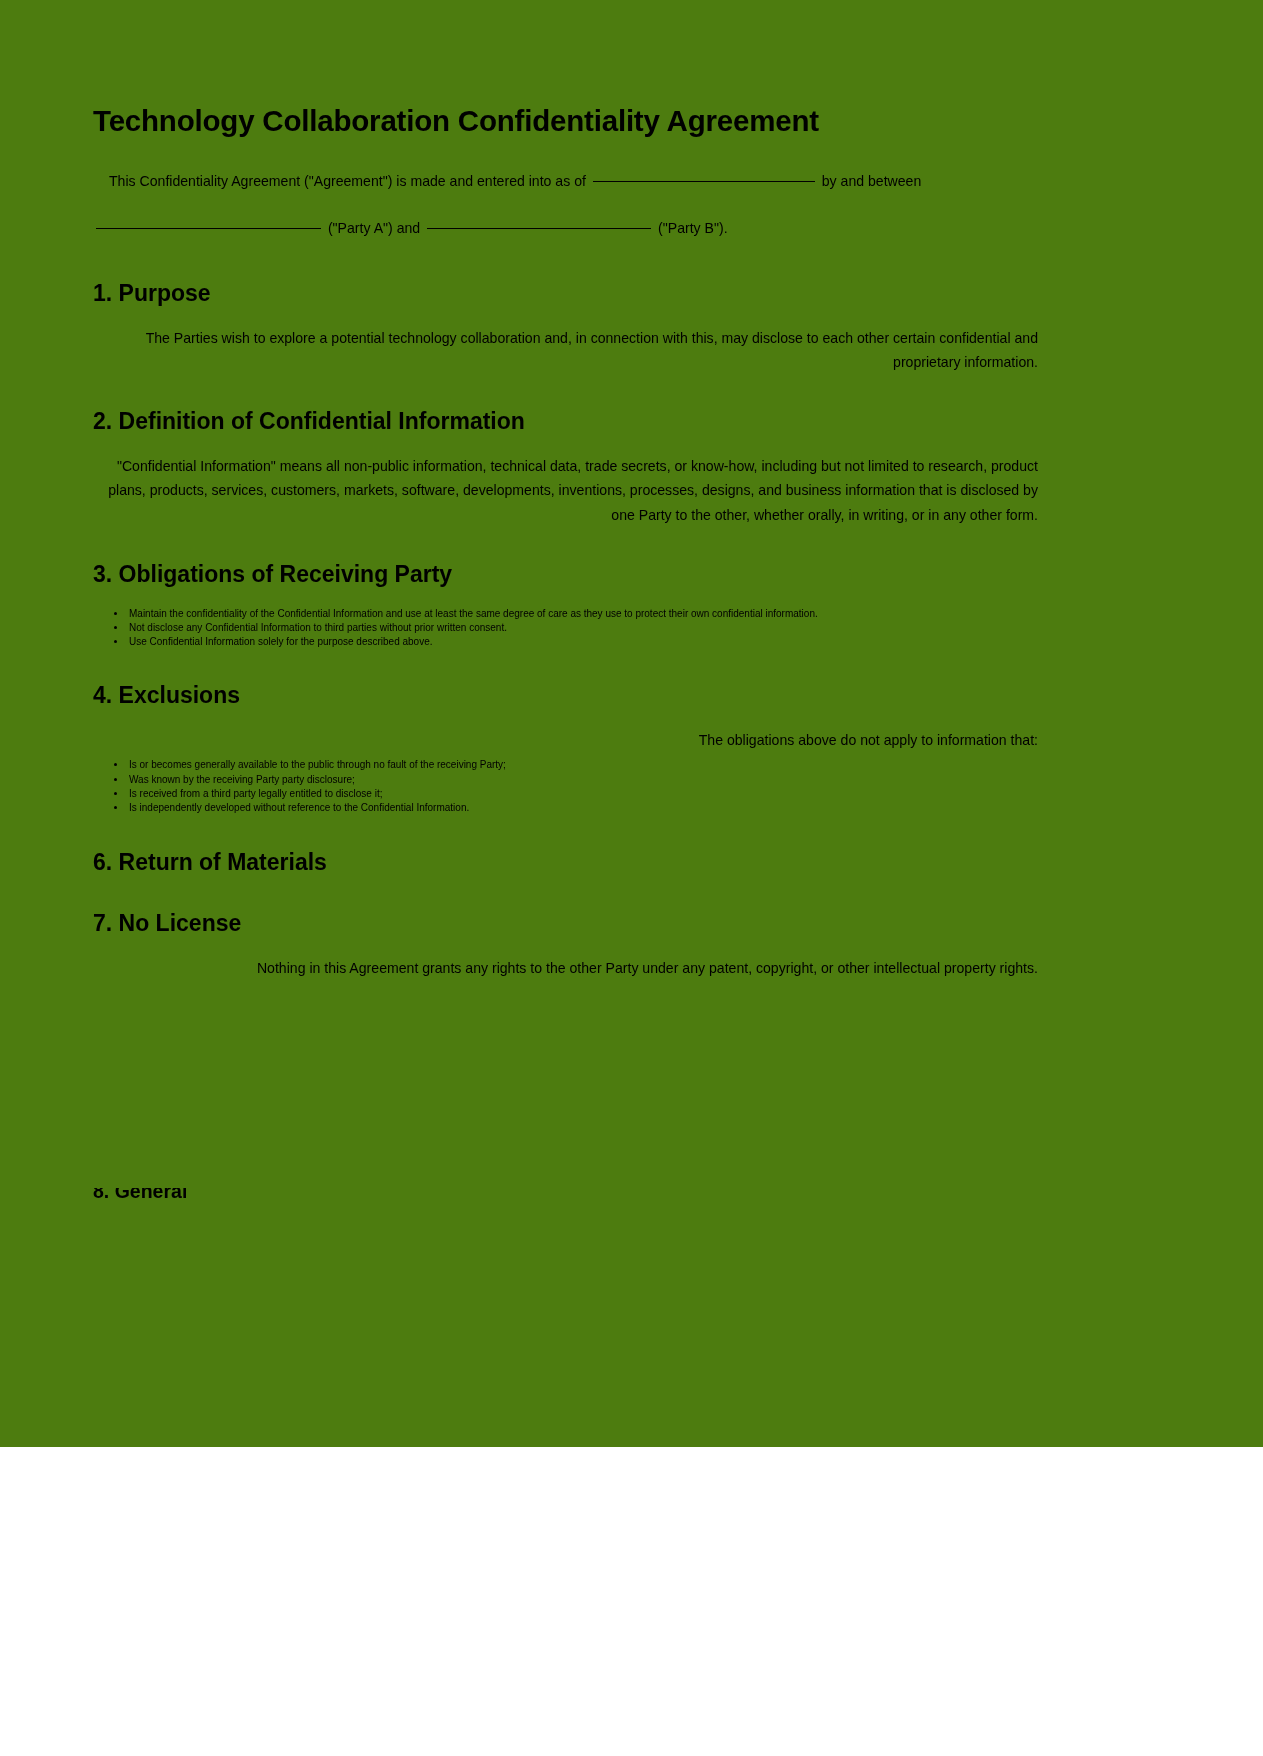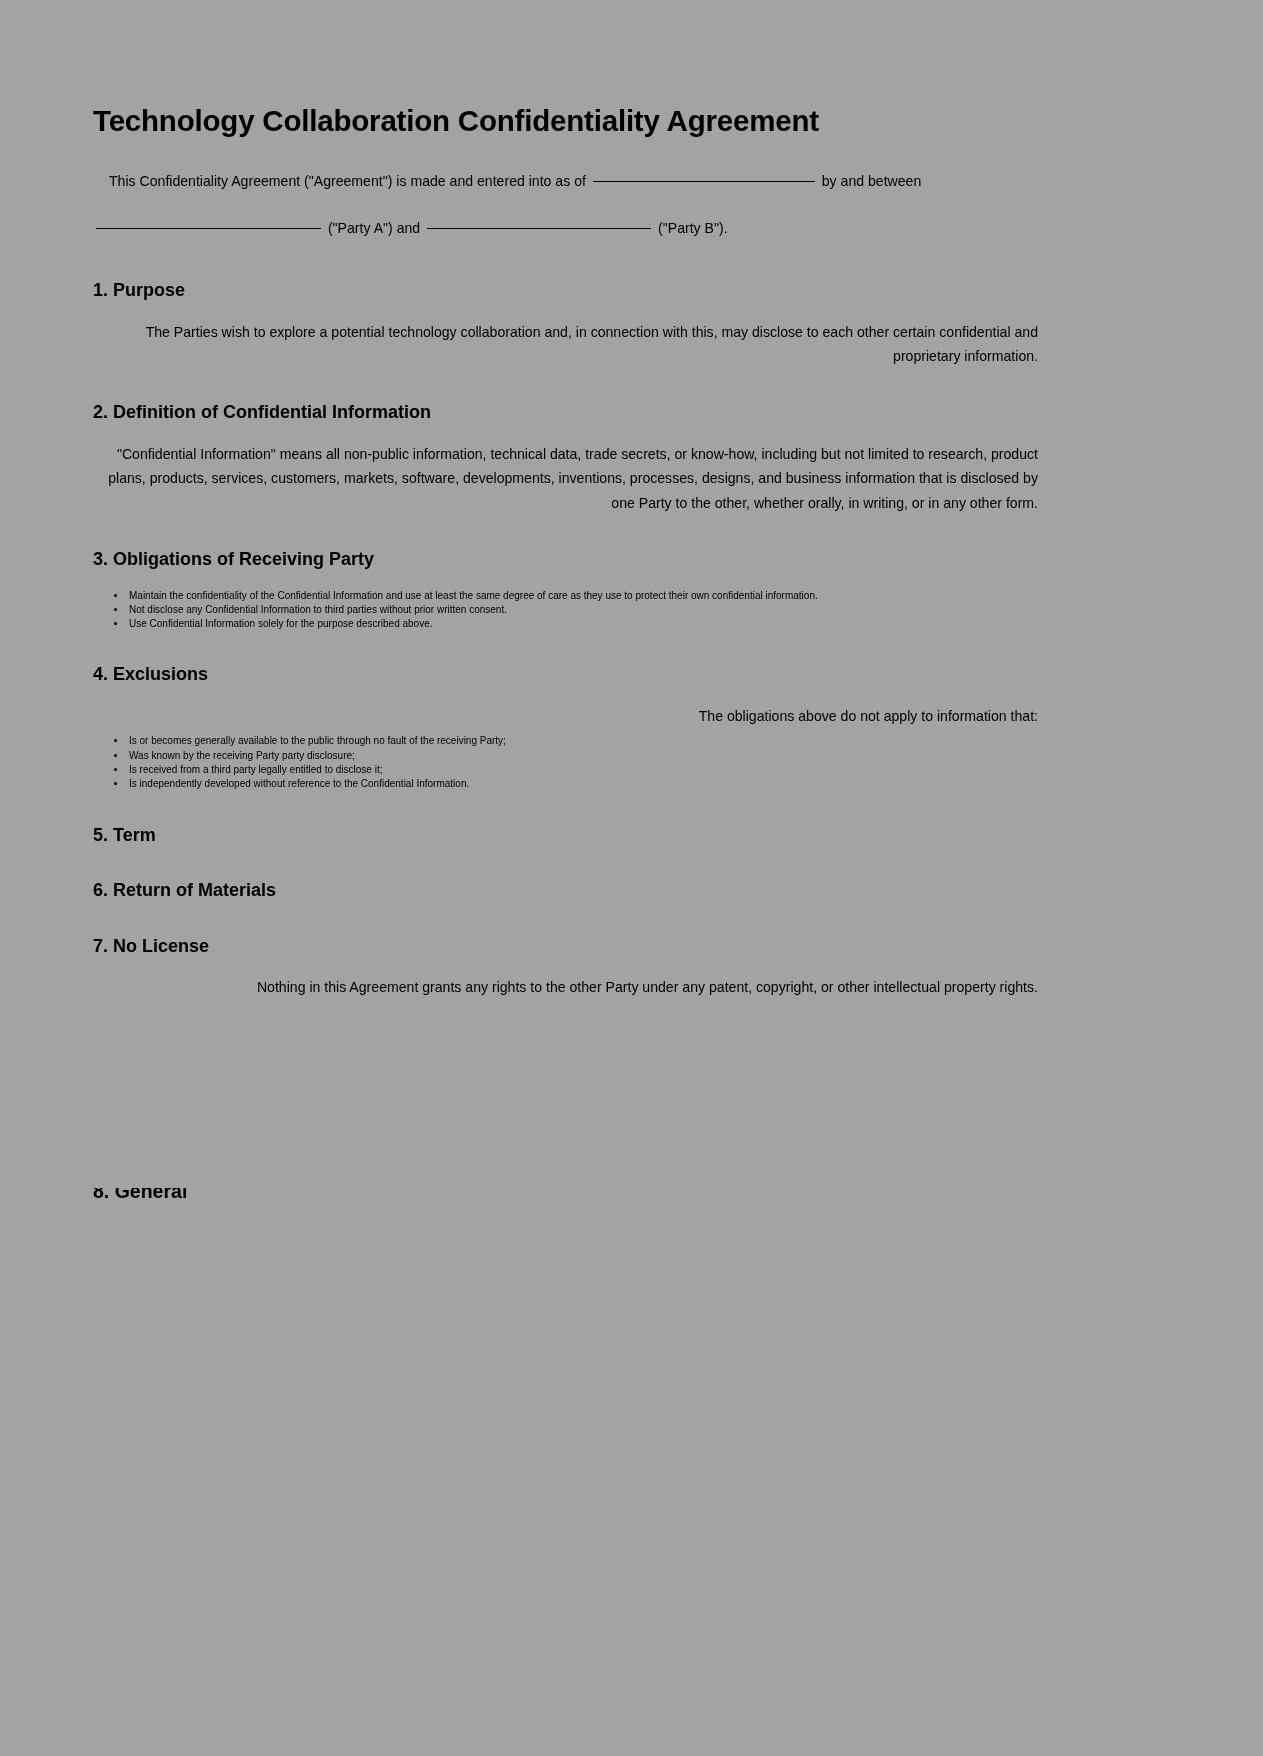--- a/index.html
+++ b/index.html
@@ -7,41 +7,41 @@
     padding: 0;
     background: #ffffff;
   }
   body {
     font-family: "Liberation Sans", sans-serif;
     color: #000000;
   }
   .page {
     position: relative;
     width: 1263px;
-    height: 1756px;
-    background: #a3a3a3;
+    height: 1447px;
+    background: #4d7c0f;
     overflow: hidden;
     box-sizing: border-box;
   }
   .content {
     position: absolute;
     left: 93px;
     top: 104px;
     width: 945px;
   }
   h1.doc-title {
     font-size: 29.5px;
     font-weight: bold;
     letter-spacing: -0.2px;
     margin: 0 0 30px 0;
     line-height: 1.15;
     color: #000;
   }
   h2.section-heading {
-    font-size: 18px;
+    font-size: 23px;
     font-weight: bold;
     margin: 34px 0 18px 0;
     line-height: 1.2;
     color: #000;
   }
   p.body-text {
     font-size: 14.1px;
     line-height: 1.73;
     margin: 0 0 4px 0;
     color: #000;
@@ -134,21 +134,20 @@
 
     <h2 class="section-heading">4. Exclusions</h2>
     <p class="body-text">The obligations above do not apply to information that:</p>
     <ul class="bullets">
       <li>Is or becomes generally available to the public through no fault of the receiving Party;</li>
       <li>Was known by the receiving Party party disclosure;</li>
       <li>Is received from a third party legally entitled to disclose it;</li>
       <li>Is independently developed without reference to the Confidential Information.</li>
     </ul>
 
-    <h2 class="section-heading">5. Term</h2>
 
     <h2 class="section-heading">6. Return of Materials</h2>
 
     <h2 class="section-heading">7. No License</h2>
     <p class="body-text">Nothing in this Agreement grants any rights to the other Party under any patent, copyright, or other intellectual property rights.</p>
 
   </div>
 
   <div class="clipped-heading">
     <span>8. General</span>

